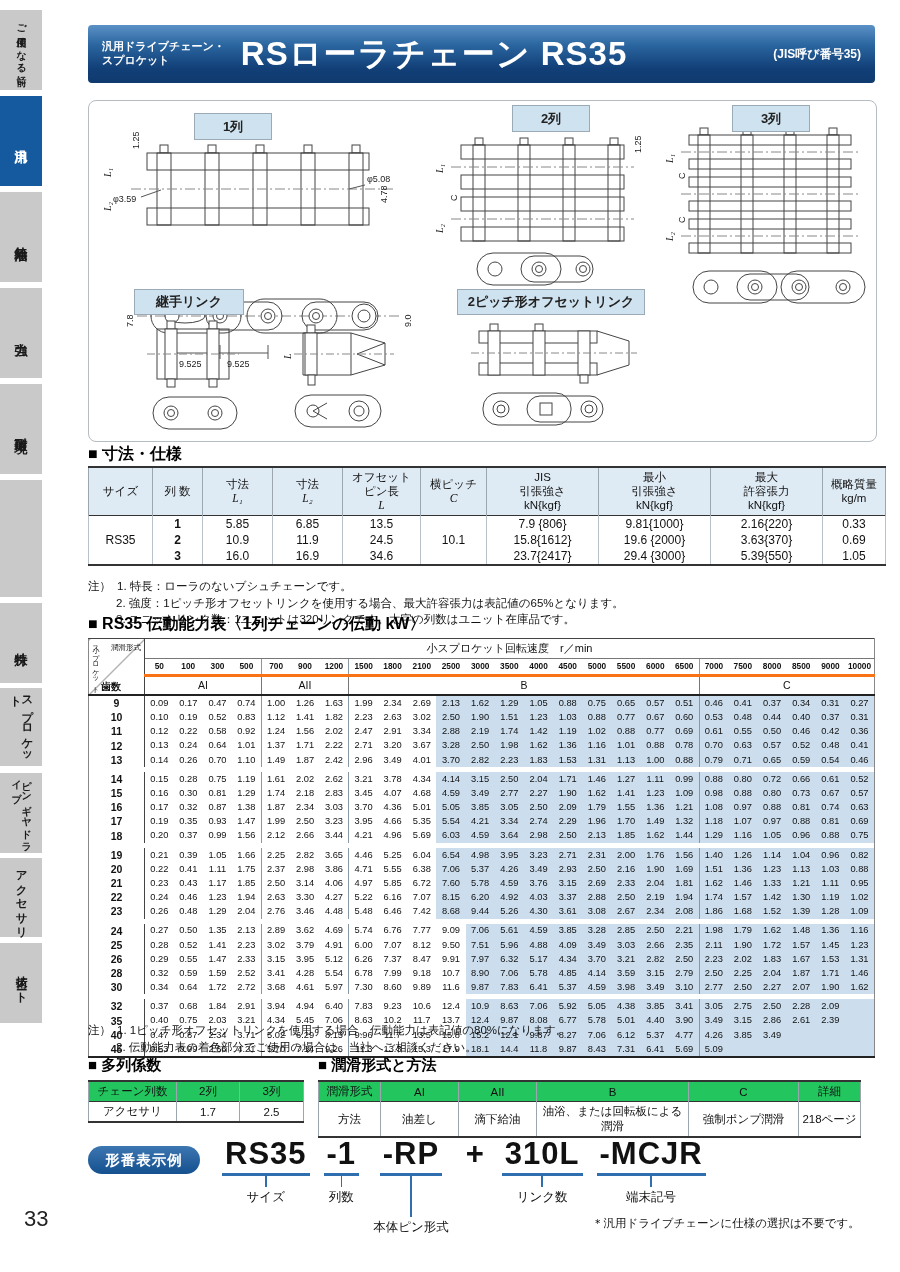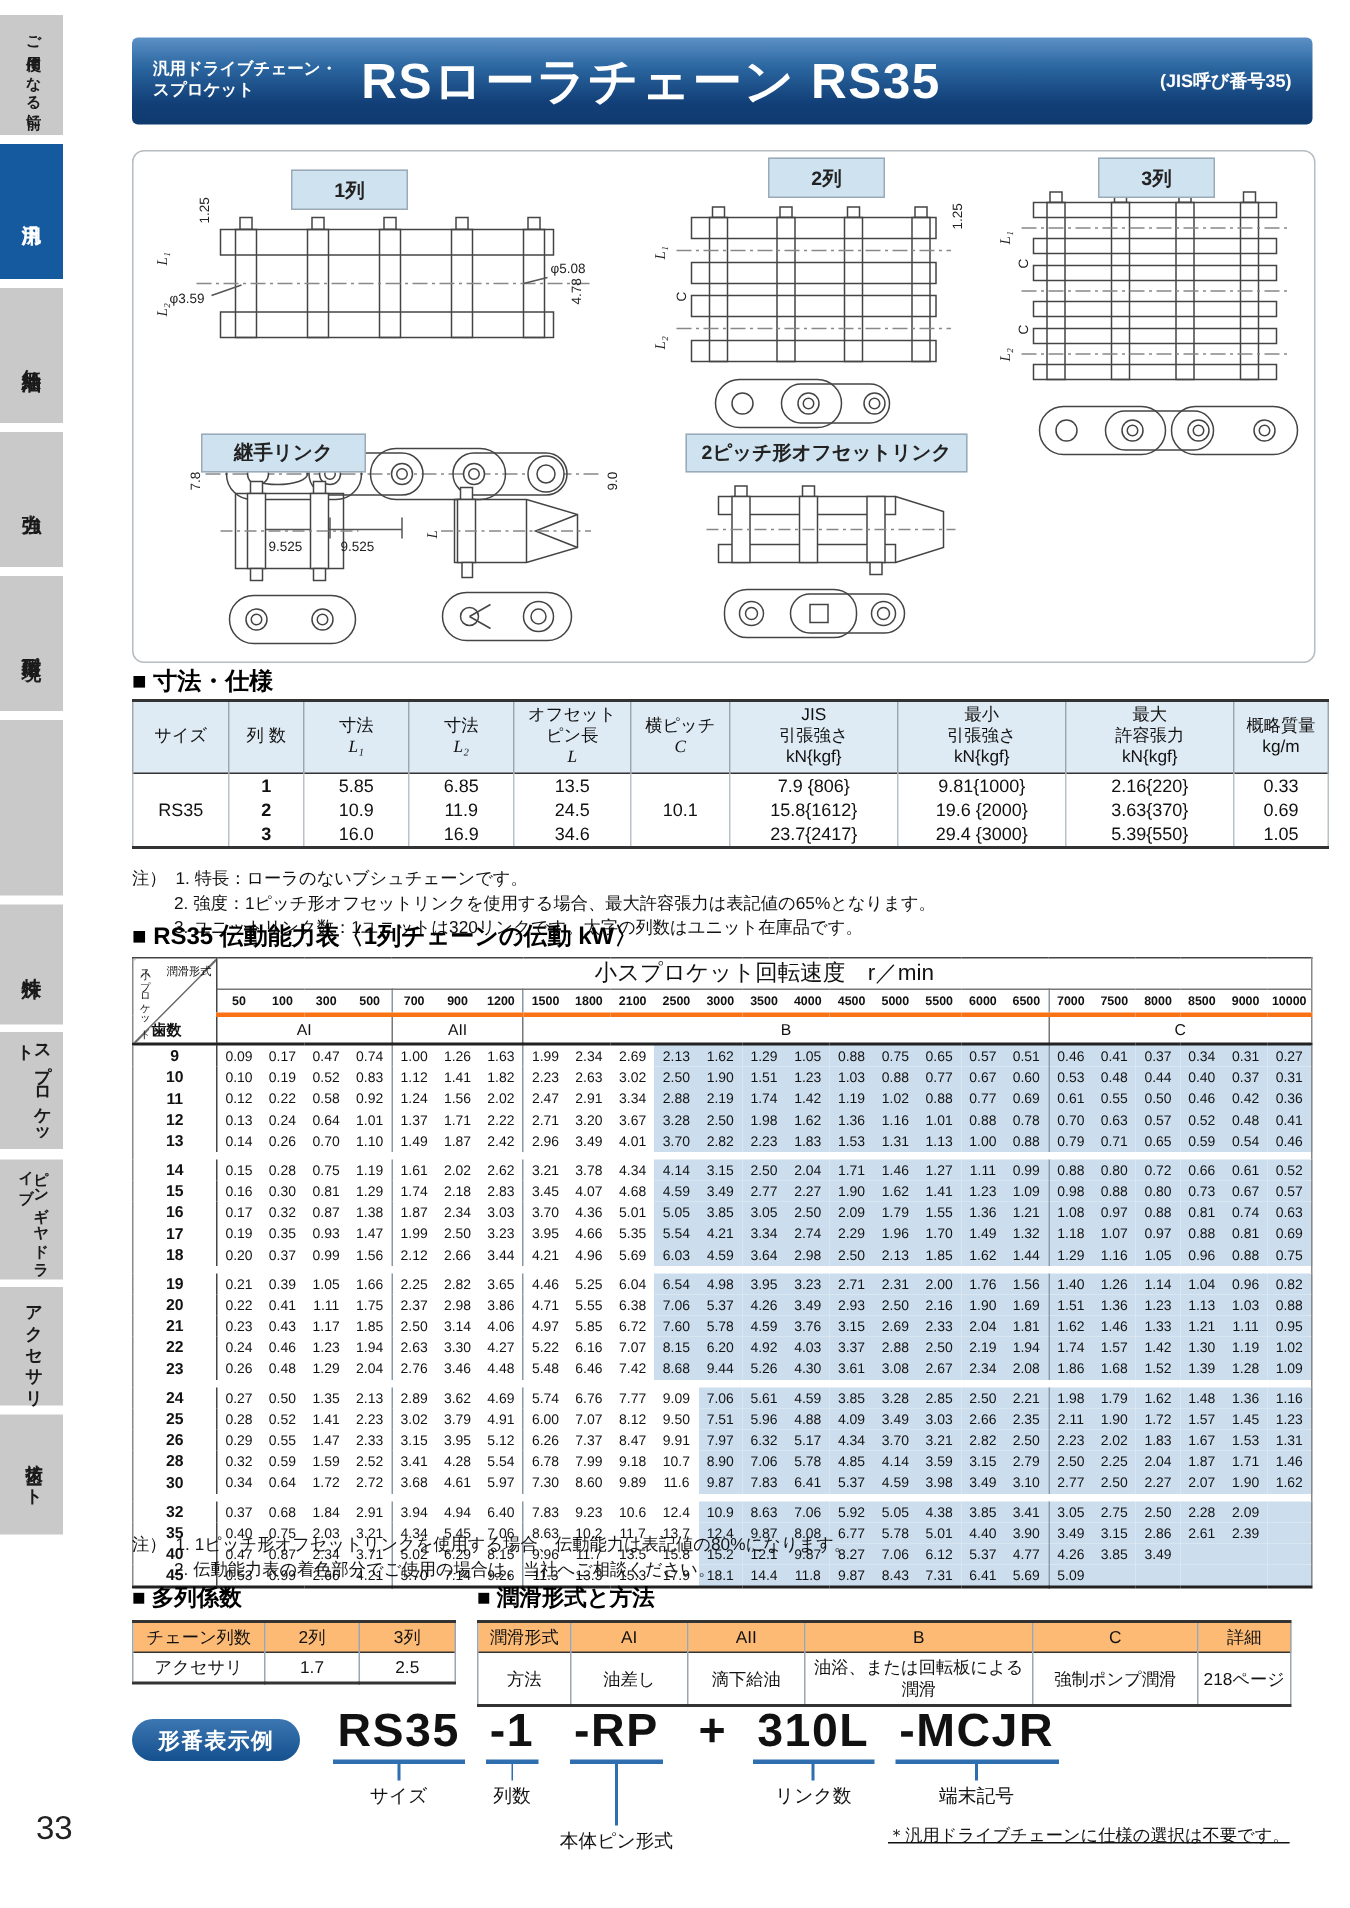--- a/index.html
+++ b/index.html
@@ -44,52 +44,52 @@
   .notes div{margin-left:28px;}
 
   
   .cap{position:absolute;left:88px;top:638px;width:787px;}
   .cap td{text-align:center;padding:0;font-size:9.3px;line-height:1.35;}
   .cap .corner{width:56px;border-right:1.5px solid #444;position:relative;
      background:linear-gradient(to bottom right,transparent 49.3%,#666 49.3%,#666 50.7%,transparent 50.7%);}
   .cnr-t{position:absolute;top:4px;right:3px;font-size:7.5px;transform:rotate(0deg);}
   .cnr-l{position:absolute;top:2px;left:2px;font-size:7px;writing-mode:vertical-rl;text-orientation:upright;letter-spacing:0;}
   .cnr-b{position:absolute;bottom:1px;left:12px;font-size:10px;font-weight:bold;}
-  .cap tr.cr1 td.spdhdr{font-size:15px;height:19px;border-bottom:1px solid #777;}
+  .cap tr.cr1 td.spdhdr{font-size:11px;height:19px;border-bottom:1px solid #777;}
   .cap tr.cr2 td{font-size:8.3px;font-weight:bold;height:15px;border-bottom:3px solid #f97316;}
   .cap tr.cr3 td{font-size:10.5px;height:17px;}
   .cap tr.cr3 td+td{border-left:1px solid #777;}
   .cap{border-top:1.5px solid #444;}
   .cap tr.cr3{border-bottom:2px solid #222;}
   .cap tr.dr td{height:12.9px;}
   .cap td.teeth{font-weight:bold;font-size:10.5px;border-right:1.5px solid #444;}
   .cap td.v.zb, .cap tr.cr2 td.zb{border-right:1px solid #8899a5;}
   .cap td.sh{background:#ccdeee;}
   .cap tr.gap td{height:5px;}
   .cap tr:last-child{border-bottom:2px solid #222;margin-top:32px;}
   .cap{border-left:1px solid #888;border-right:1px solid #888;}
 
   
   .btable{position:absolute;font-size:11.5px;}
   .btable td{border-left:1px solid #9ba6ae;border-right:1px solid #9ba6ae;text-align:center;padding:2px 2px;}
-  .btable tr:first-child{background:#fdba74;border-top:2px solid #333;border-bottom:1px solid #333;}
+  .btable tr:first-child{background:#22c55e;border-top:2px solid #333;border-bottom:1px solid #333;}
   .btable tr:last-child{border-bottom:2px solid #333;}
 
   
   .badge{position:absolute;left:88px;top:1146px;width:112px;height:28px;border-radius:15px;
     background:linear-gradient(180deg,#3c77b2,#15508f);color:#fff;font-weight:bold;font-size:14.5px;
     display:flex;align-items:center;justify-content:center;letter-spacing:1px;}
   .model{position:absolute;left:222px;top:1138px;display:flex;align-items:flex-start;gap:14px;}
   .seg{display:inline-flex;flex-direction:column;align-items:center;}
   .seg-text{font-size:31px;font-weight:bold;letter-spacing:1px;padding:0 3px 2px 3px;border-bottom:3px solid #2f6fb0;line-height:1.05;}
   .seg.nol .seg-text{border-bottom:none;}
   .seg-tick{width:1.5px;height:11px;background:#2f6fb0;}
   .seg.long .seg-tick{height:41px;}
   .seg-label{font-size:12.5px;margin-top:2px;white-space:nowrap;}
-  .model-note{position:absolute;left:592px;top:1216px;font-size:11.5px;text-decoration:underline;}
+  .model-note{position:absolute;left:592px;top:1216px;font-size:11.5px;}
 </style>
 </head>
 <body>
 
 <div class="page">
 
   <div id="sidebar">
       <div class="side-tab" style="top:10px;height:80px">
         <span style="font-size:10px">ご使用になる前に</span>
       </div>

